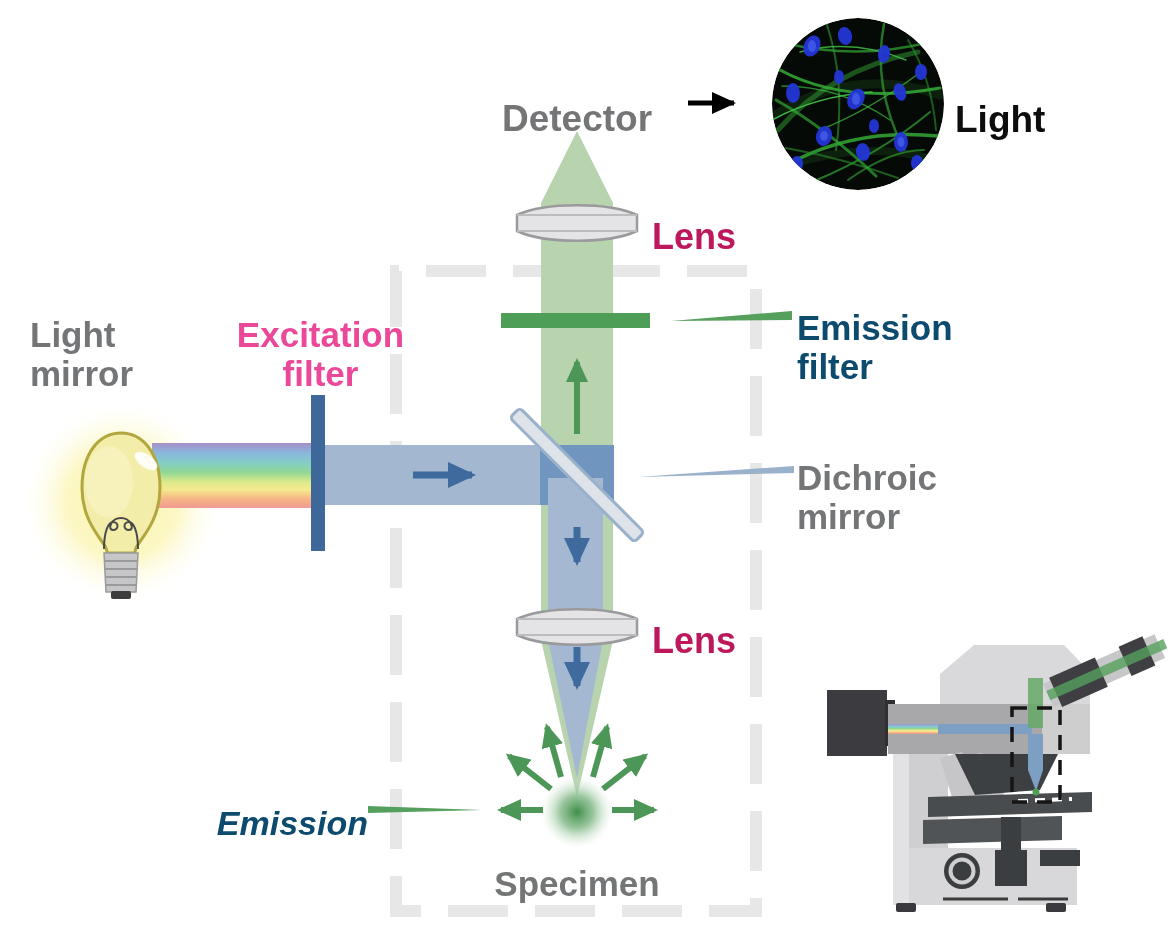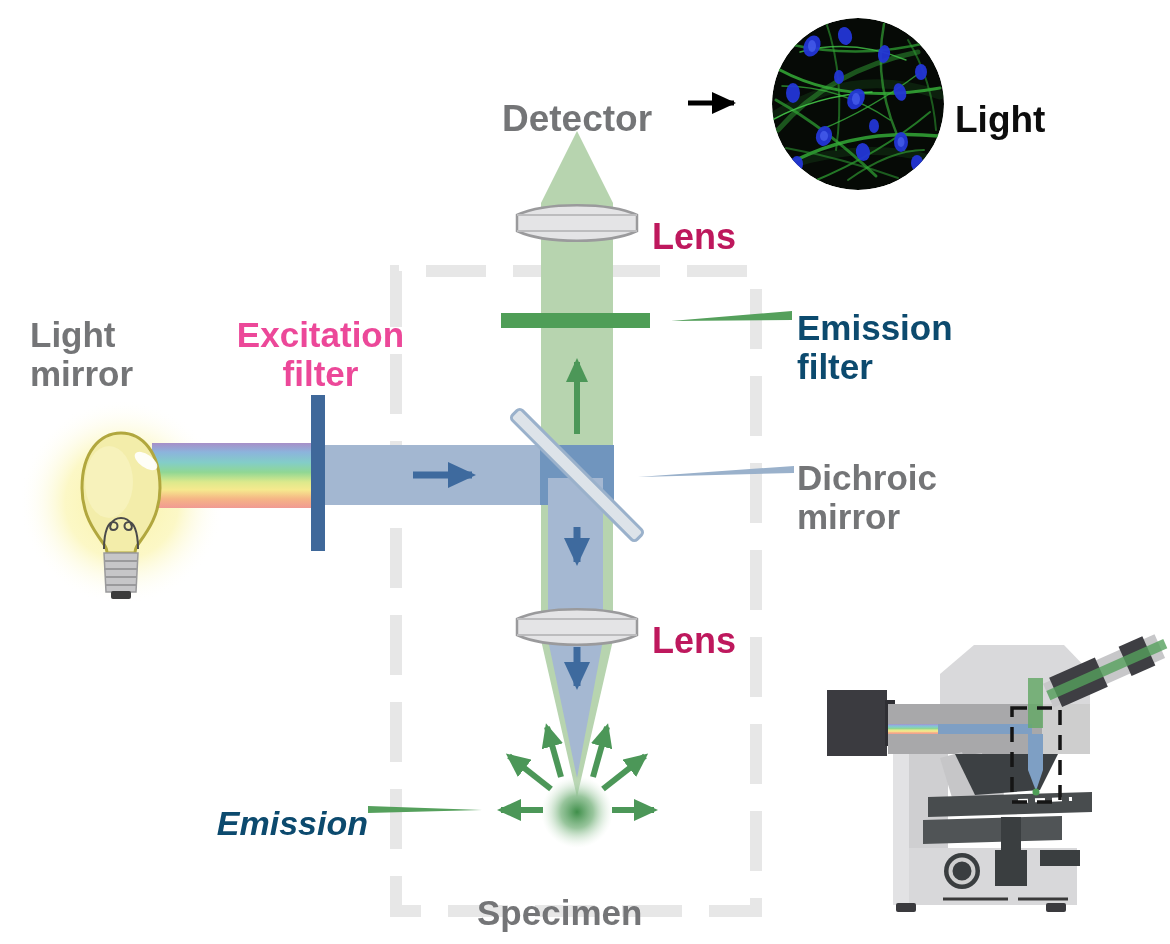--- a/index.html
+++ b/index.html
@@ -15,21 +15,21 @@
   .black{color:#0d0d0d;}
   .lbl-light{left:30px;top:299px;width:185px;}
   .lbl-excitation{left:228px;top:299px;width:185px;text-align:center;}
   .lbl-detector{left:477px;top:83px;width:200px;text-align:center;font-size:37px;}
   .lbl-image{left:955px;top:84px;font-size:37px;}
   .lbl-lens-top{left:652px;top:201px;font-size:36px;}
   .lbl-lens-bottom{left:652px;top:605px;font-size:36px;}
   .lbl-emfilter{left:797px;top:292px;}
   .lbl-dichroic{left:797px;top:442px;}
   .lbl-emission{left:198px;top:788px;width:170px;text-align:right;font-style:italic;font-size:34px;}
-  .lbl-specimen{left:477px;top:877px;width:200px;text-align:left;}
+  .lbl-specimen{left:477px;top:848px;width:200px;text-align:center;}
 </style>
 </head>
 <body>
 
 <div id="stage">
 
 <svg width="1170" height="944" viewBox="0 0 1170 944">
   <defs>
     <radialGradient id="glow" cx="50%" cy="50%" r="50%">
       <stop offset="0%" stop-color="#f9f1a0" stop-opacity="0.95"></stop>

